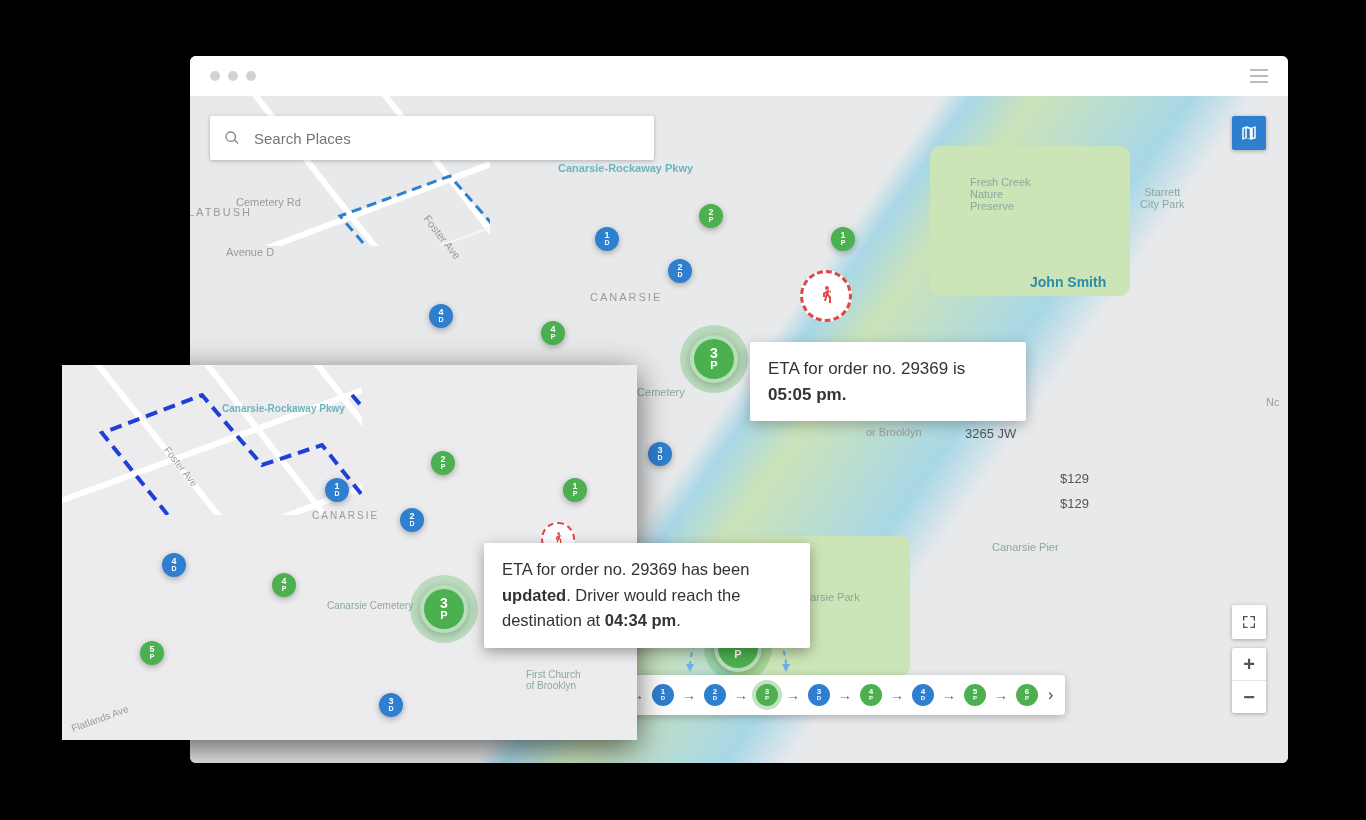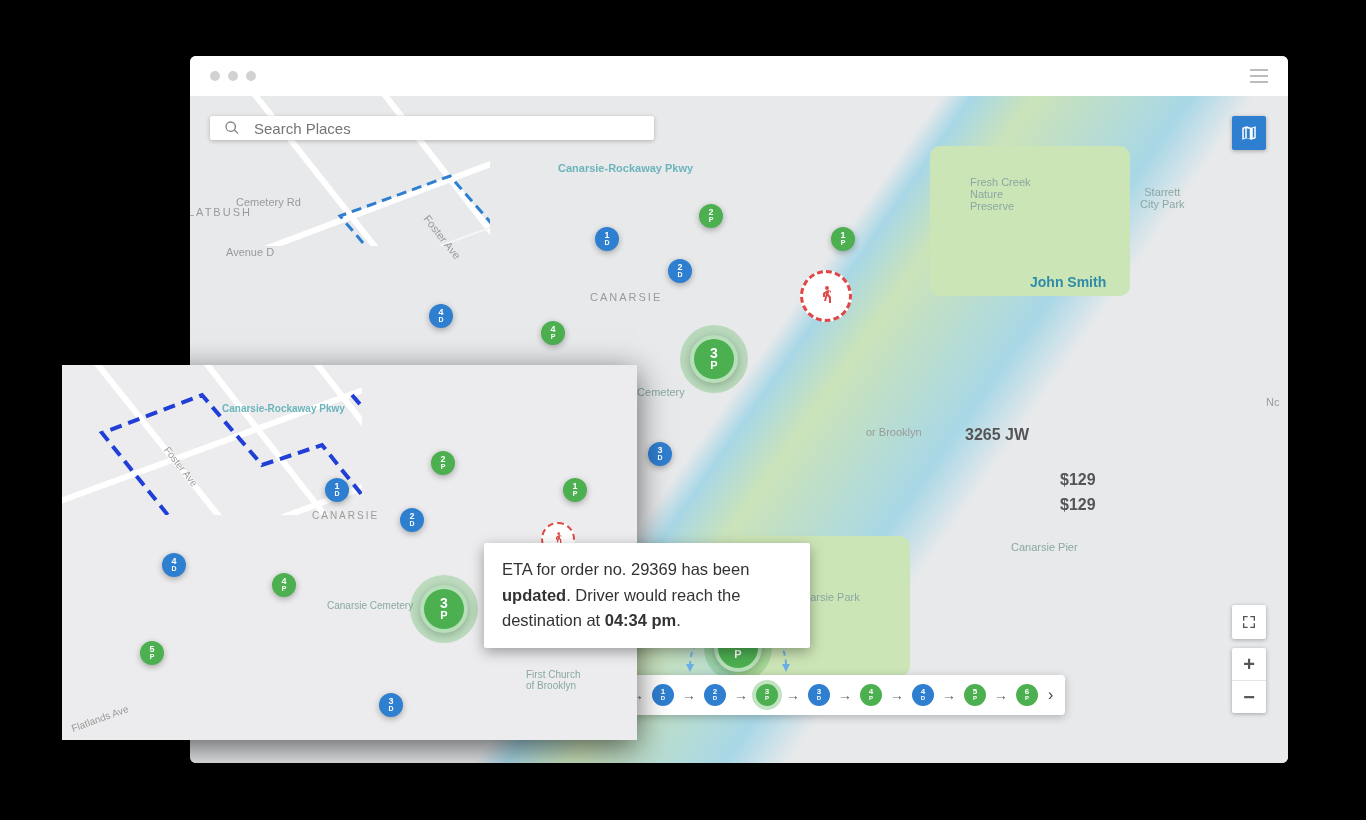--- a/index.html
+++ b/index.html
@@ -20,39 +20,39 @@
   .route-main{position:absolute;inset:0;pointer-events:none}
   .route-main polyline{fill:none;stroke:#2f7fd1;stroke-width:3;stroke-dasharray:10 6}
   .pin{position:absolute;width:24px;height:24px;border-radius:50%;display:flex;flex-direction:column;align-items:center;justify-content:center;color:#fff;font-weight:bold;font-size:9px;line-height:8px;box-shadow:0 2px 6px rgba(0,0,0,.3);transform:translate(-50%,-50%)}
   .pin.big{width:40px;height:40px;font-size:14px;line-height:12px;border:4px solid rgba(255,255,255,.6);box-shadow:0 0 0 10px rgba(80,180,80,.3),0 2px 8px rgba(0,0,0,.3)}
   .pin.P{background:#4caf50}
   .pin.D{background:#2f7fd1}
   .pin span.sub{font-size:7px}
   .pin.big span.sub{font-size:11px}
   .agent{position:absolute;width:46px;height:46px;border-radius:50%;background:#fff;border:3px dashed #e04848;display:flex;align-items:center;justify-content:center;transform:translate(-50%,-50%)}
   .agent svg{width:24px;height:24px;fill:#e04848}
-  .search{position:absolute;left:20px;top:20px;width:416px;height:24px;background:#fff;border-radius:2px;box-shadow:0 1px 4px rgba(0,0,0,.25);display:flex;align-items:center;padding:0 14px;gap:12px}
+  .search{position:absolute;left:20px;top:20px;width:416px;height:44px;background:#fff;border-radius:2px;box-shadow:0 1px 4px rgba(0,0,0,.25);display:flex;align-items:center;padding:0 14px;gap:12px}
   .search svg{width:16px;height:16px;fill:#878787}
   .search input{flex:1;border:0;outline:0;font-size:15px;color:#444}
   .map-btn{position:absolute;width:34px;height:34px;background:#fff;border-radius:2px;box-shadow:0 1px 4px rgba(0,0,0,.3);display:flex;align-items:center;justify-content:center;cursor:pointer}
   .map-btn.blue{background:#2f7fd1}
   .zoom{position:absolute;right:22px;bottom:50px;width:34px;background:#fff;border-radius:2px;box-shadow:0 1px 4px rgba(0,0,0,.3)}
   .zoom div{height:32px;display:flex;align-items:center;justify-content:center;font-size:20px;font-weight:bold;color:#555;cursor:pointer}
   .zoom div+div{border-top:1px solid #e4e4e4}
   .card{position:absolute;background:#fff;border-radius:2px;box-shadow:0 4px 14px rgba(0,0,0,.25);padding:14px 18px;font-size:17px;color:#333;line-height:1.5;max-width:240px}
   .card b{font-weight:700}
   .timeline{position:absolute;left:430px;bottom:48px;height:40px;background:#fff;border-radius:4px;box-shadow:0 2px 8px rgba(0,0,0,.25);display:flex;align-items:center;padding:0 10px;gap:8px}
   .tl-pin{width:22px;height:22px;border-radius:50%;display:flex;flex-direction:column;align-items:center;justify-content:center;color:#fff;font-weight:bold;font-size:8px;line-height:7px}
   .tl-pin.P{background:#4caf50}
   .tl-pin.D{background:#2f7fd1}
   .tl-pin.active{box-shadow:0 0 0 4px rgba(76,175,80,.35)}
   .tl-arrow{font-size:14px;color:#666}
   .tl-chevron{font-size:16px;color:#444;cursor:pointer;padding:0 2px}
   .user-badge{position:absolute;font-size:14px;color:#2f8ca8;font-weight:600}
-  .price{position:absolute;font-size:16px;color:#555;font-weight:700}
+  .price{position:absolute;font-size:13px;color:#555;font-weight:400}
   
   .inset{position:absolute;left:62px;top:365px;width:575px;height:375px;background:#ececee;box-shadow:0 8px 30px rgba(0,0,0,.6);overflow:hidden}
   .inset .route-main polyline{stroke:#1f3fd6;stroke-width:4;stroke-dasharray:12 7}
   .inset .maplabel{font-size:10px}
   .inset .agent{width:30px;height:30px;border-width:2px}
   .inset .agent svg{width:16px;height:16px}
   .inset-card{position:absolute;background:#fff;border-radius:2px;box-shadow:0 4px 14px rgba(0,0,0,.35);padding:14px 18px;font-size:16.5px;color:#333;line-height:1.55;max-width:290px}
 </style>
 </head>
 <body>
@@ -92,21 +92,21 @@
     </svg>
 
     <div class="maplabel gray" style="left:400px;top:195px;letter-spacing:2px">CANARSIE</div>
     <div class="maplabel gray" style="left:-2px;top:110px;letter-spacing:2px">LATBUSH</div>
     <div class="maplabel dark" style="left:368px;top:66px">Canarsie-Rockaway Pkwy</div>
     <div class="maplabel gray" style="left:46px;top:100px">Cemetery Rd</div>
     <div class="maplabel gray" style="left:36px;top:150px">Avenue D</div>
     <div class="maplabel gray" style="left:226px;top:135px;transform:rotate(52deg)">Foster Ave</div>
     <div class="maplabel" style="left:400px;top:290px">Canarsie Cemetery</div>
     <div class="maplabel" style="left:600px;top:495px">Canarsie Park</div>
-    <div class="maplabel" style="left:821px;top:445px">Canarsie Pier</div>
+    <div class="maplabel" style="left:802px;top:445px">Canarsie Pier</div>
     <div class="maplabel gray" style="left:676px;top:330px">or Brooklyn</div>
     <div class="maplabel" style="left:780px;top:80px;white-space:pre;">Fresh Creek
 Nature
 Preserve</div>
     <div class="maplabel" style="left:950px;top:90px;white-space:pre;text-align:center">Starrett
 City Park</div>
     <div class="maplabel gray" style="left:1076px;top:300px">Nc</div>
     <div class="user-badge" style="left:840px;top:178px">John Smith</div>
     <div class="price" style="left:775px;top:330px">3265 JW</div>
     <div class="price" style="left:870px;top:375px">$129</div>
@@ -150,20 +150,23 @@
         <div class="pin P" style="left: 653px; top: 143px;">
           <span>1</span>
           <span class="sub">P</span>
         </div>
         <div class="pin big P" style="left: 524px; top: 263px;">
           <span>3</span>
           <span class="sub">P</span>
         </div>
       </div>
 
+    <div class="card" style="left:560px;top:246px">
+      <span><span>ETA for order no. </span><span>29369</span><span> is </span><b>05:05 pm.</b></span>
+    </div>
 
     <svg style="position:absolute;left:490px;top:510px;width:120px;height:80px;pointer-events:none">
       <path d="M10 60 A48 48 0 0 1 106 60" fill="none" stroke="#6ab0e6" stroke-width="2" stroke-dasharray="5 4"></path>
       <polygon points="6,58 14,58 10,66" fill="#6ab0e6"></polygon>
       <polygon points="102,58 110,58 106,66" fill="#6ab0e6"></polygon>
     </svg>
     <div class="pin big P" style="left:548px;top:552px">
       <span>3</span>
         <span class="sub">P</span>
     </div>

